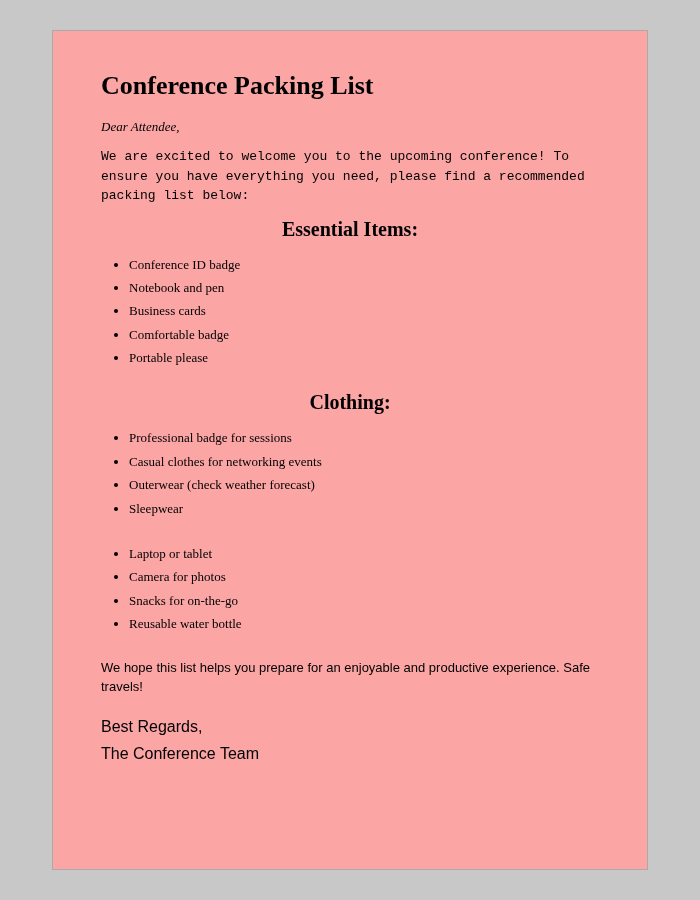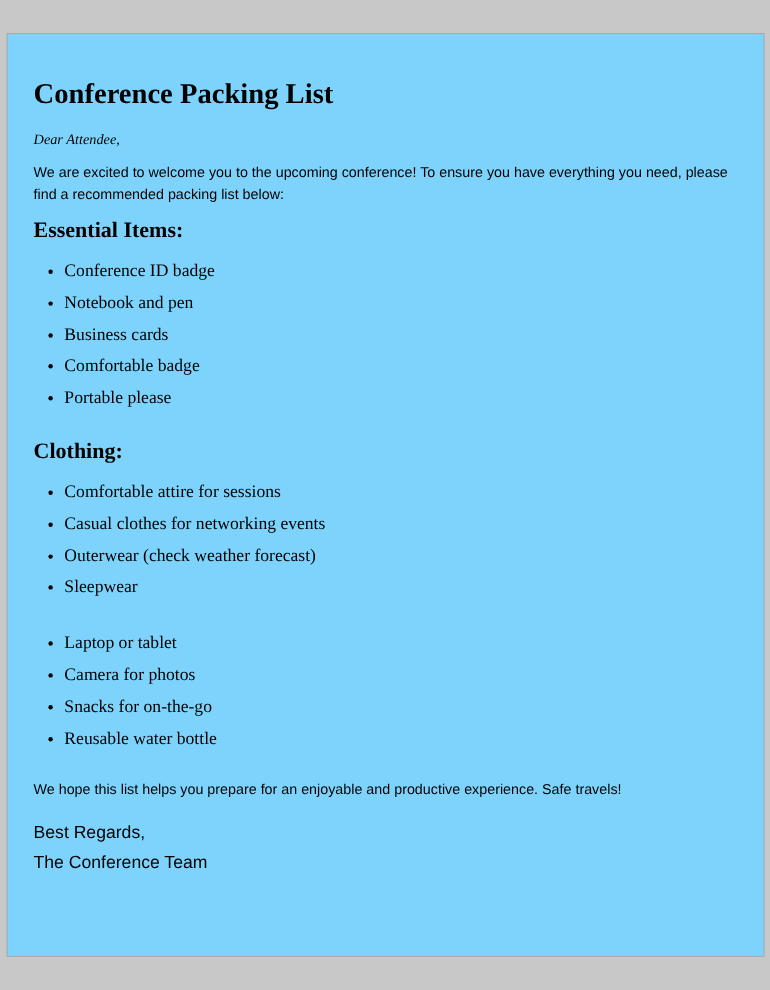--- a/index.html
+++ b/index.html
@@ -12,24 +12,24 @@
       background: #c8c8c8;
       display: flex;
       justify-content: center;
       align-items: center;
       width: 700px;
       min-height: 900px;
       font-family: Georgia, 'Times New Roman', serif;
     }
 
     .page {
-      background: #7dd3fc;
-      width: 689px;
+      background: #fca5a5;
+      width: 596px;
       min-height: 840px;
-      padding: 40px 24px;
+      padding: 40px 48px;
       border: 1px solid #aaaaaa;
       position: relative;
     }
 
     .title {
       font-size: 26px;
       font-weight: bold;
       margin-bottom: 18px;
       font-family: Georgia, serif;
     }
@@ -38,38 +38,39 @@
       font-size: 13px;
       margin-bottom: 12px;
       font-family: Georgia, serif;
       font-style: italic;
     }
 
     .intro-text {
       font-size: 13px;
       line-height: 1.5;
       margin-bottom: 12px;
-      font-family: Liberation Sans, sans-serif;
+      font-family: Liberation Mono, monospace;
     }
 
     .section-heading {
       font-size: 20px;
       font-weight: bold;
       margin-bottom: 12px;
       font-family: Georgia, serif;
+      text-align: center;
     }
 
     .item-list {
       list-style-type: disc;
       margin-left: 28px;
       margin-bottom: 22px;
     }
 
     .item-list li {
-      font-size: 16px;
+      font-size: 13px;
       line-height: 1.8;
       font-family: Georgia, serif;
     }
 
     .closing-text {
       font-size: 13px;
       line-height: 1.5;
       margin-bottom: 16px;
       font-family: Liberation Sans, sans-serif;
     }
@@ -95,21 +96,21 @@
   <ul class="item-list">
     <li>Conference ID badge</li>
     <li>Notebook and pen</li>
     <li>Business cards</li>
     <li>Comfortable badge</li>
     <li>Portable please</li>
   </ul>
 
   <h2 class="section-heading">Clothing:</h2>
   <ul class="item-list">
-    <li>Comfortable attire for sessions</li>
+    <li>Professional badge for sessions</li>
     <li>Casual clothes for networking events</li>
     <li>Outerwear (check weather forecast)</li>
     <li>Sleepwear</li>
   </ul>
 
   <ul class="item-list">
     <li>Laptop or tablet</li>
     <li>Camera for photos</li>
     <li>Snacks for on-the-go</li>
     <li>Reusable water bottle</li>

